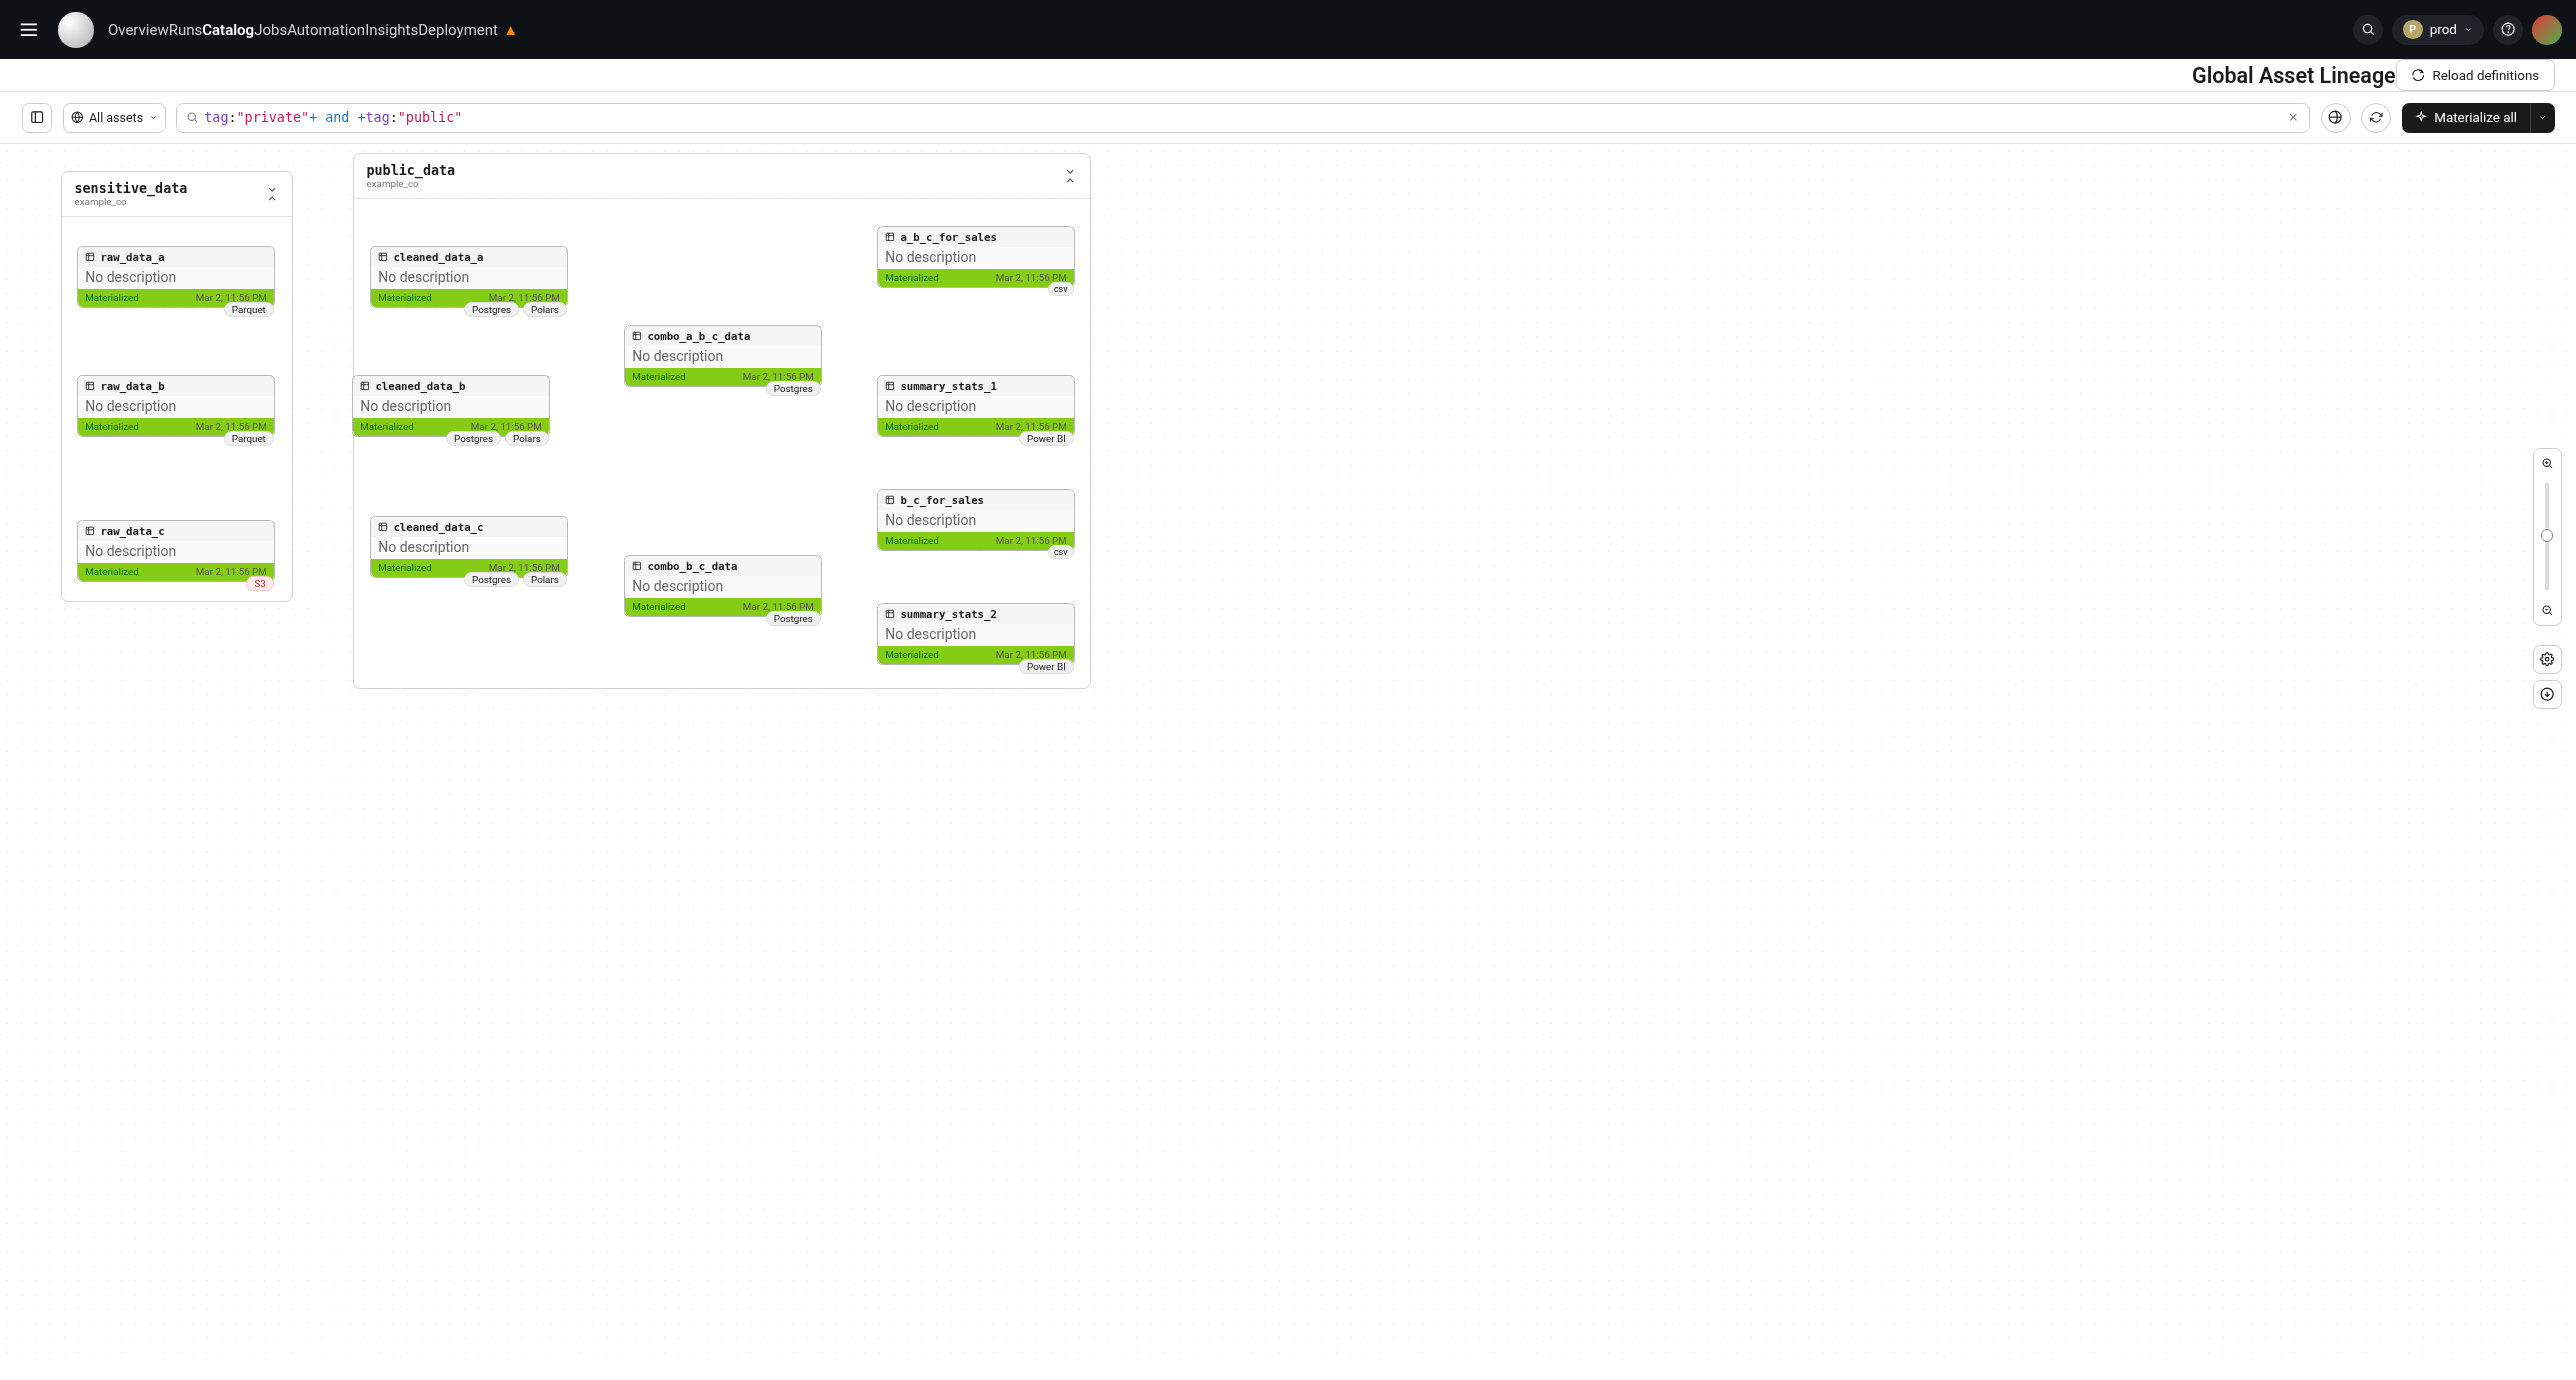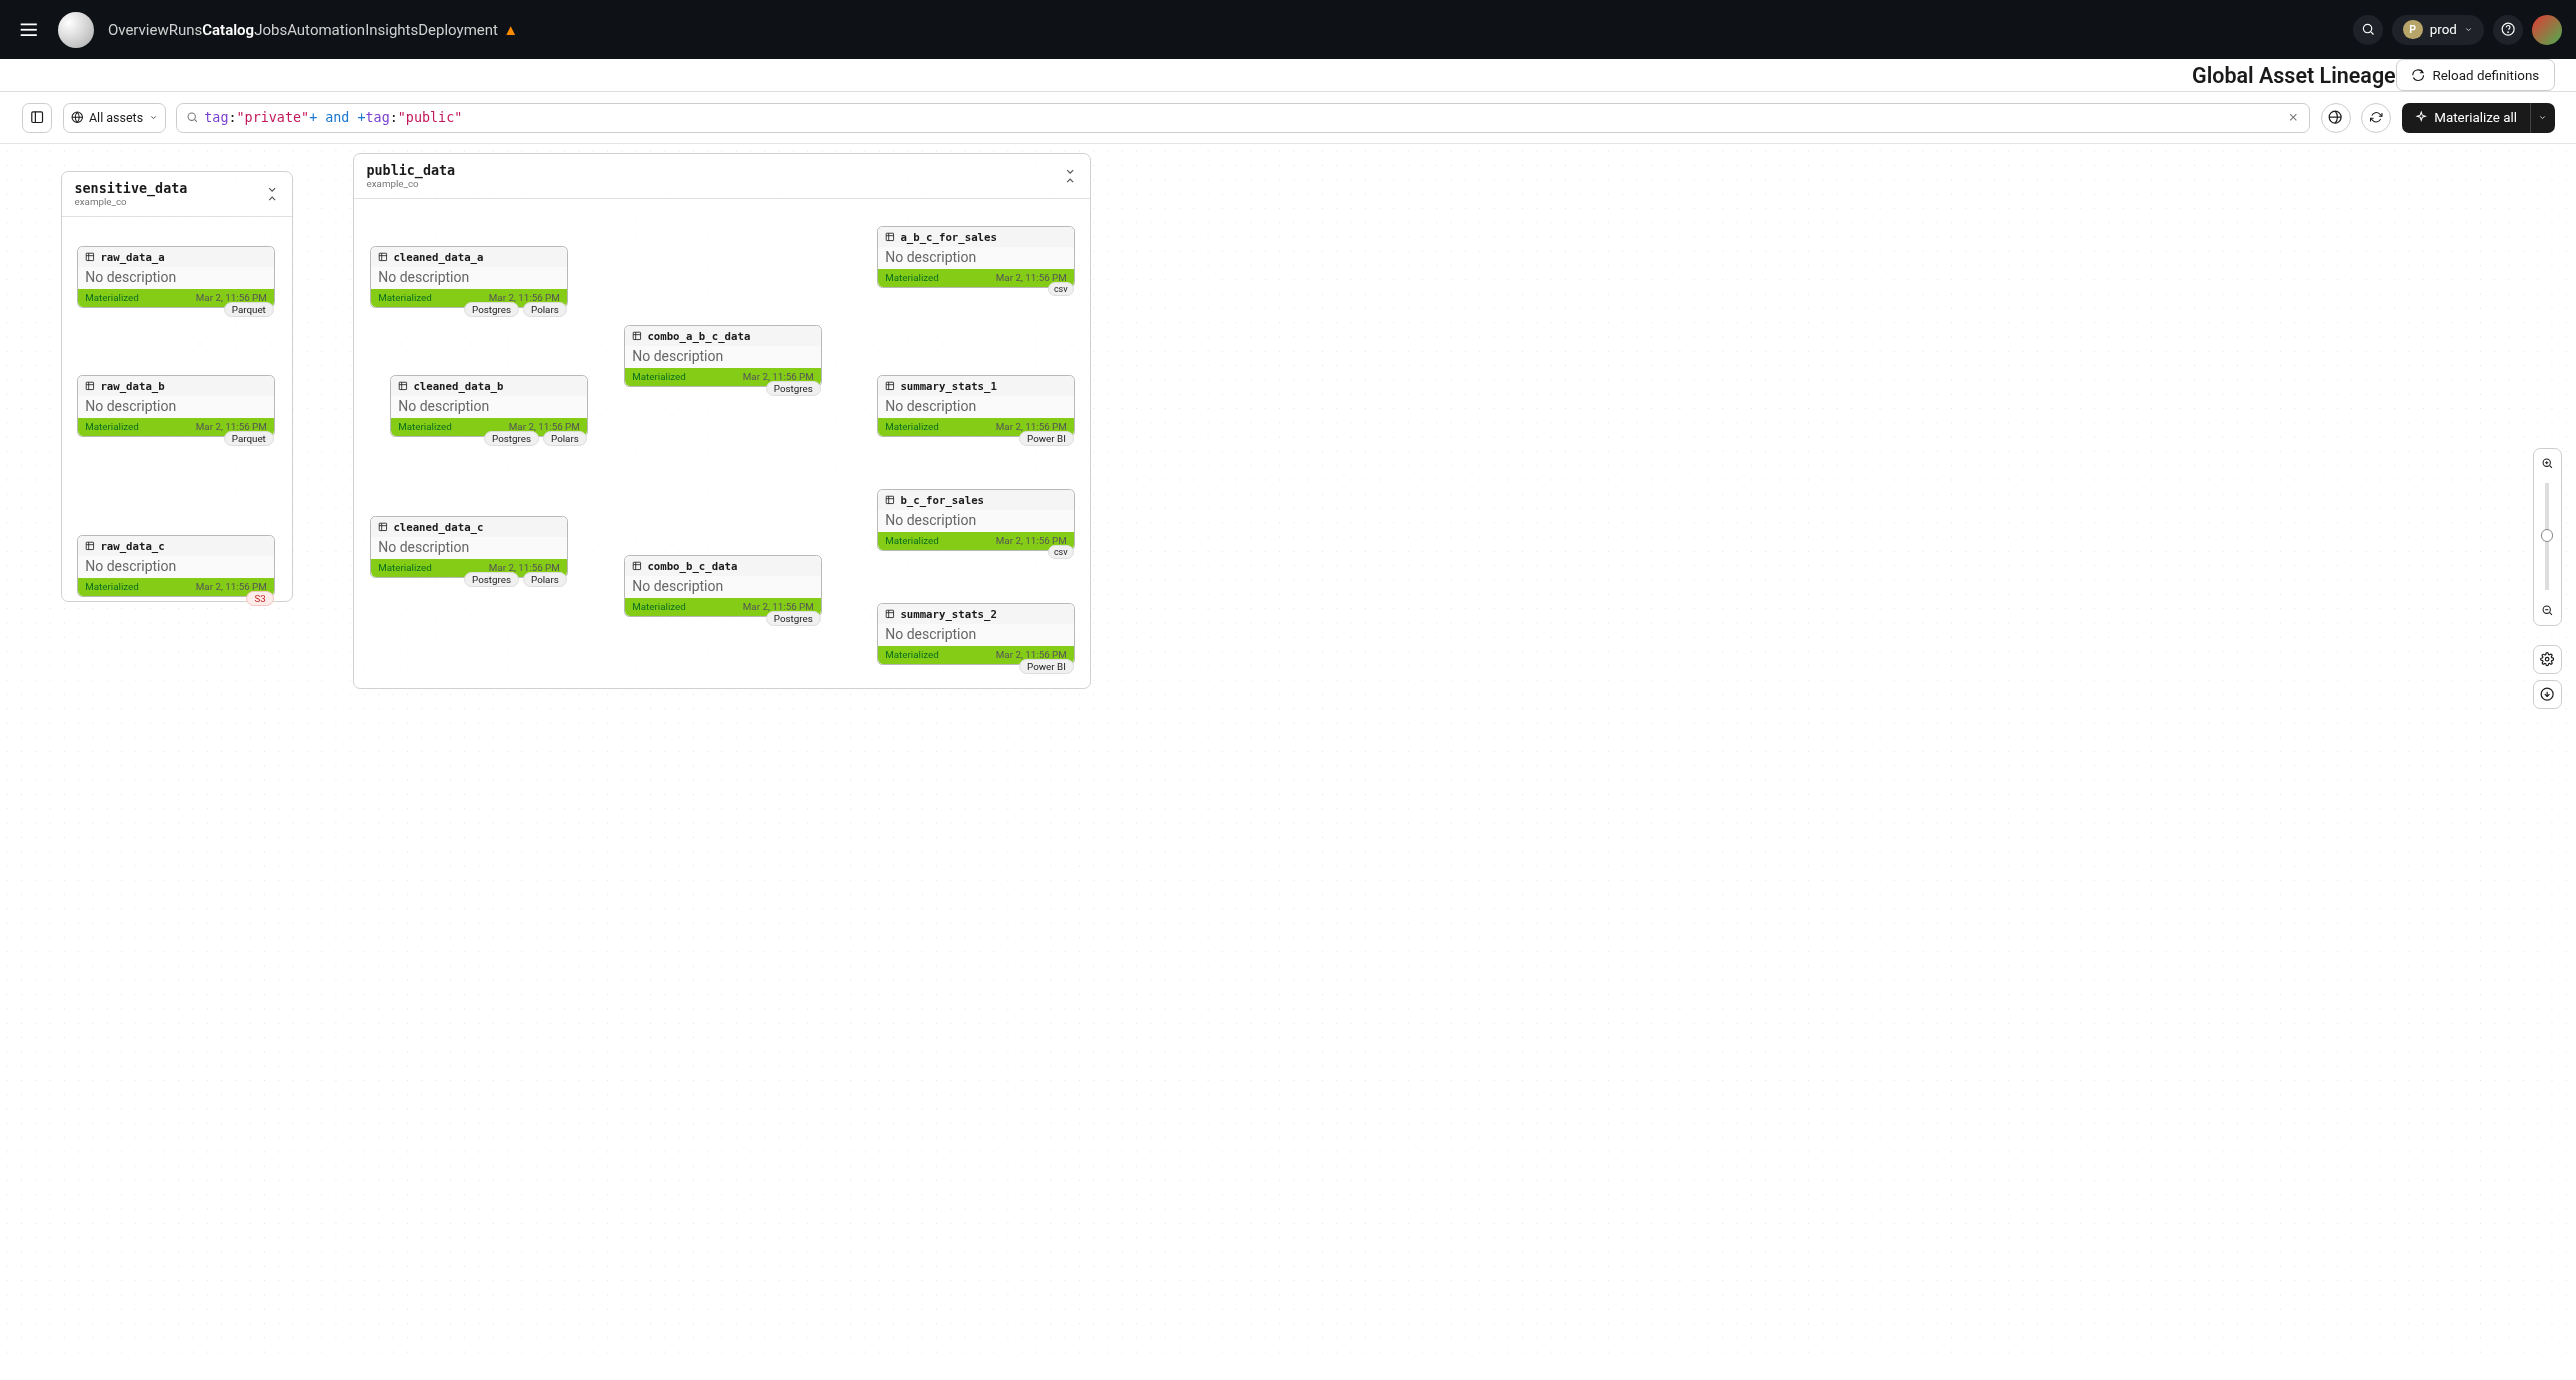--- a/index.html
+++ b/index.html
@@ -299,21 +299,21 @@
     </div>
     <div class="asset-desc">No description</div>
     <div class="asset-status">
       <span class="stat">Materialized</span>
         <span class="ts">Mar 2, 11:56 PM</span>
     </div>
     <div class="tags" style="top:55px">
         <span class="tag">Parquet</span>
       </div>
   </div>
-    <div class="asset" style="left: 77px; top: 391px;">
+    <div class="asset" style="left: 77px; top: 376px;">
     <div class="asset-head">
       <svg width="9.8" height="9.8" viewBox="0 0 24 24" stroke="currentColor" stroke-width="2" fill="none">
           <rect x="3" y="3" width="18" height="18" rx="1"></rect>
           <line x1="3" y1="9" x2="21" y2="9"></line>
           <line x1="9" y1="3" x2="9" y2="21"></line>
         </svg>
       <span>raw_data_c</span>
     </div>
     <div class="asset-desc">No description</div>
     <div class="asset-status">
@@ -336,21 +336,21 @@
     <div class="asset-desc">No description</div>
     <div class="asset-status">
       <span class="stat">Materialized</span>
         <span class="ts">Mar 2, 11:56 PM</span>
     </div>
     <div class="tags" style="top:55px">
         <span class="tag">Postgres</span>
         <span class="tag">Polars</span>
       </div>
   </div>
-    <div class="asset" style="left: 390px; top: 231px;">
+    <div class="asset" style="left: 352px; top: 231px;">
     <div class="asset-head">
       <svg width="9.8" height="9.8" viewBox="0 0 24 24" stroke="currentColor" stroke-width="2" fill="none">
           <rect x="3" y="3" width="18" height="18" rx="1"></rect>
           <line x1="3" y1="9" x2="21" y2="9"></line>
           <line x1="9" y1="3" x2="9" y2="21"></line>
         </svg>
       <span>cleaned_data_b</span>
     </div>
     <div class="asset-desc">No description</div>
     <div class="asset-status">

